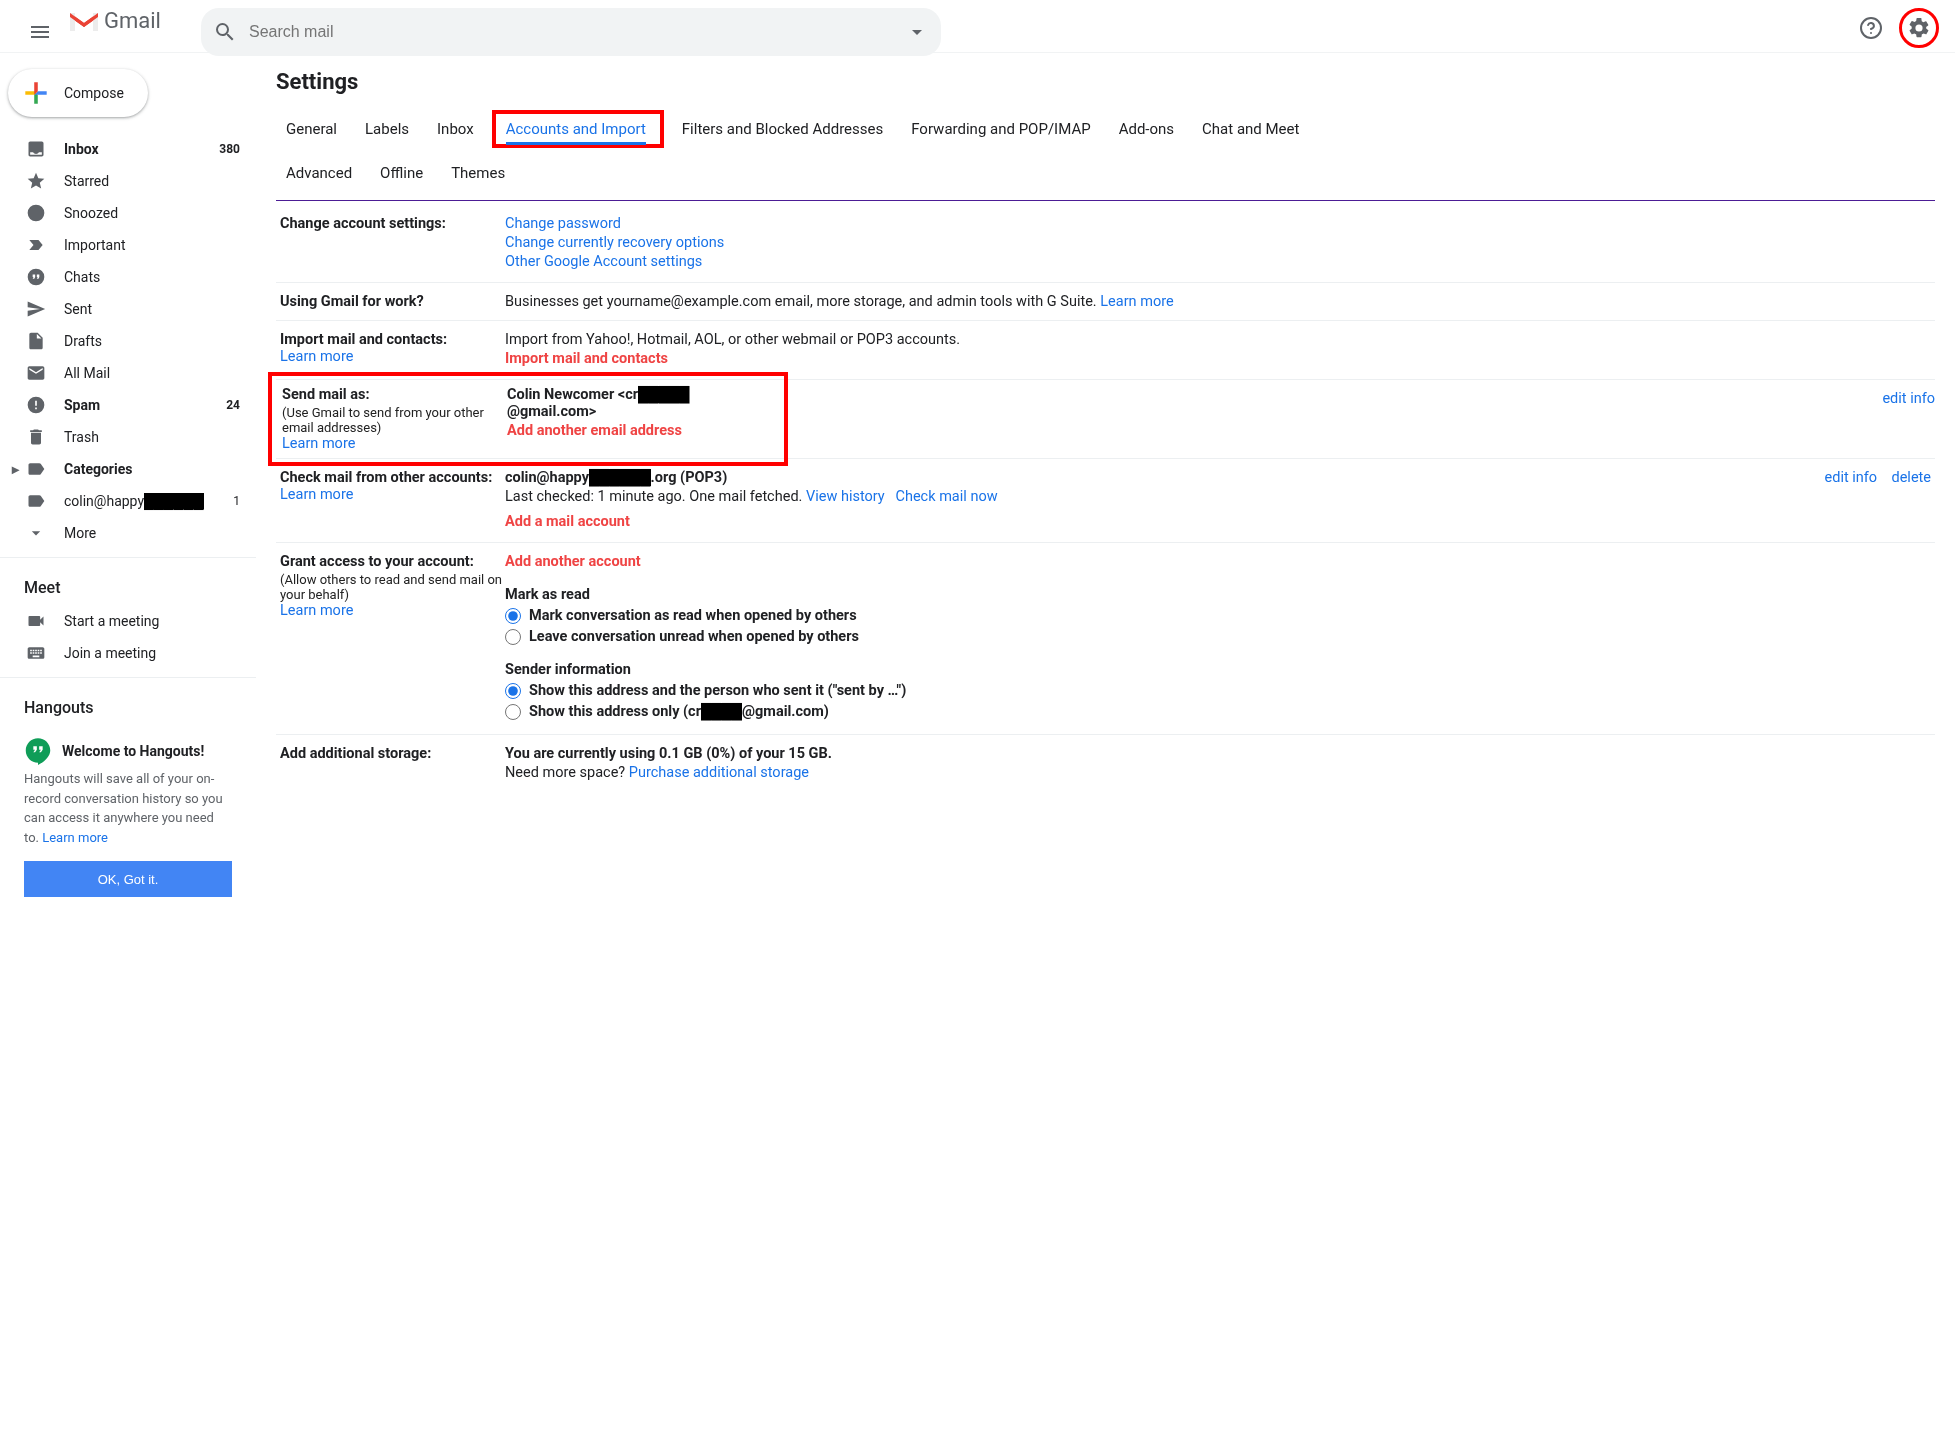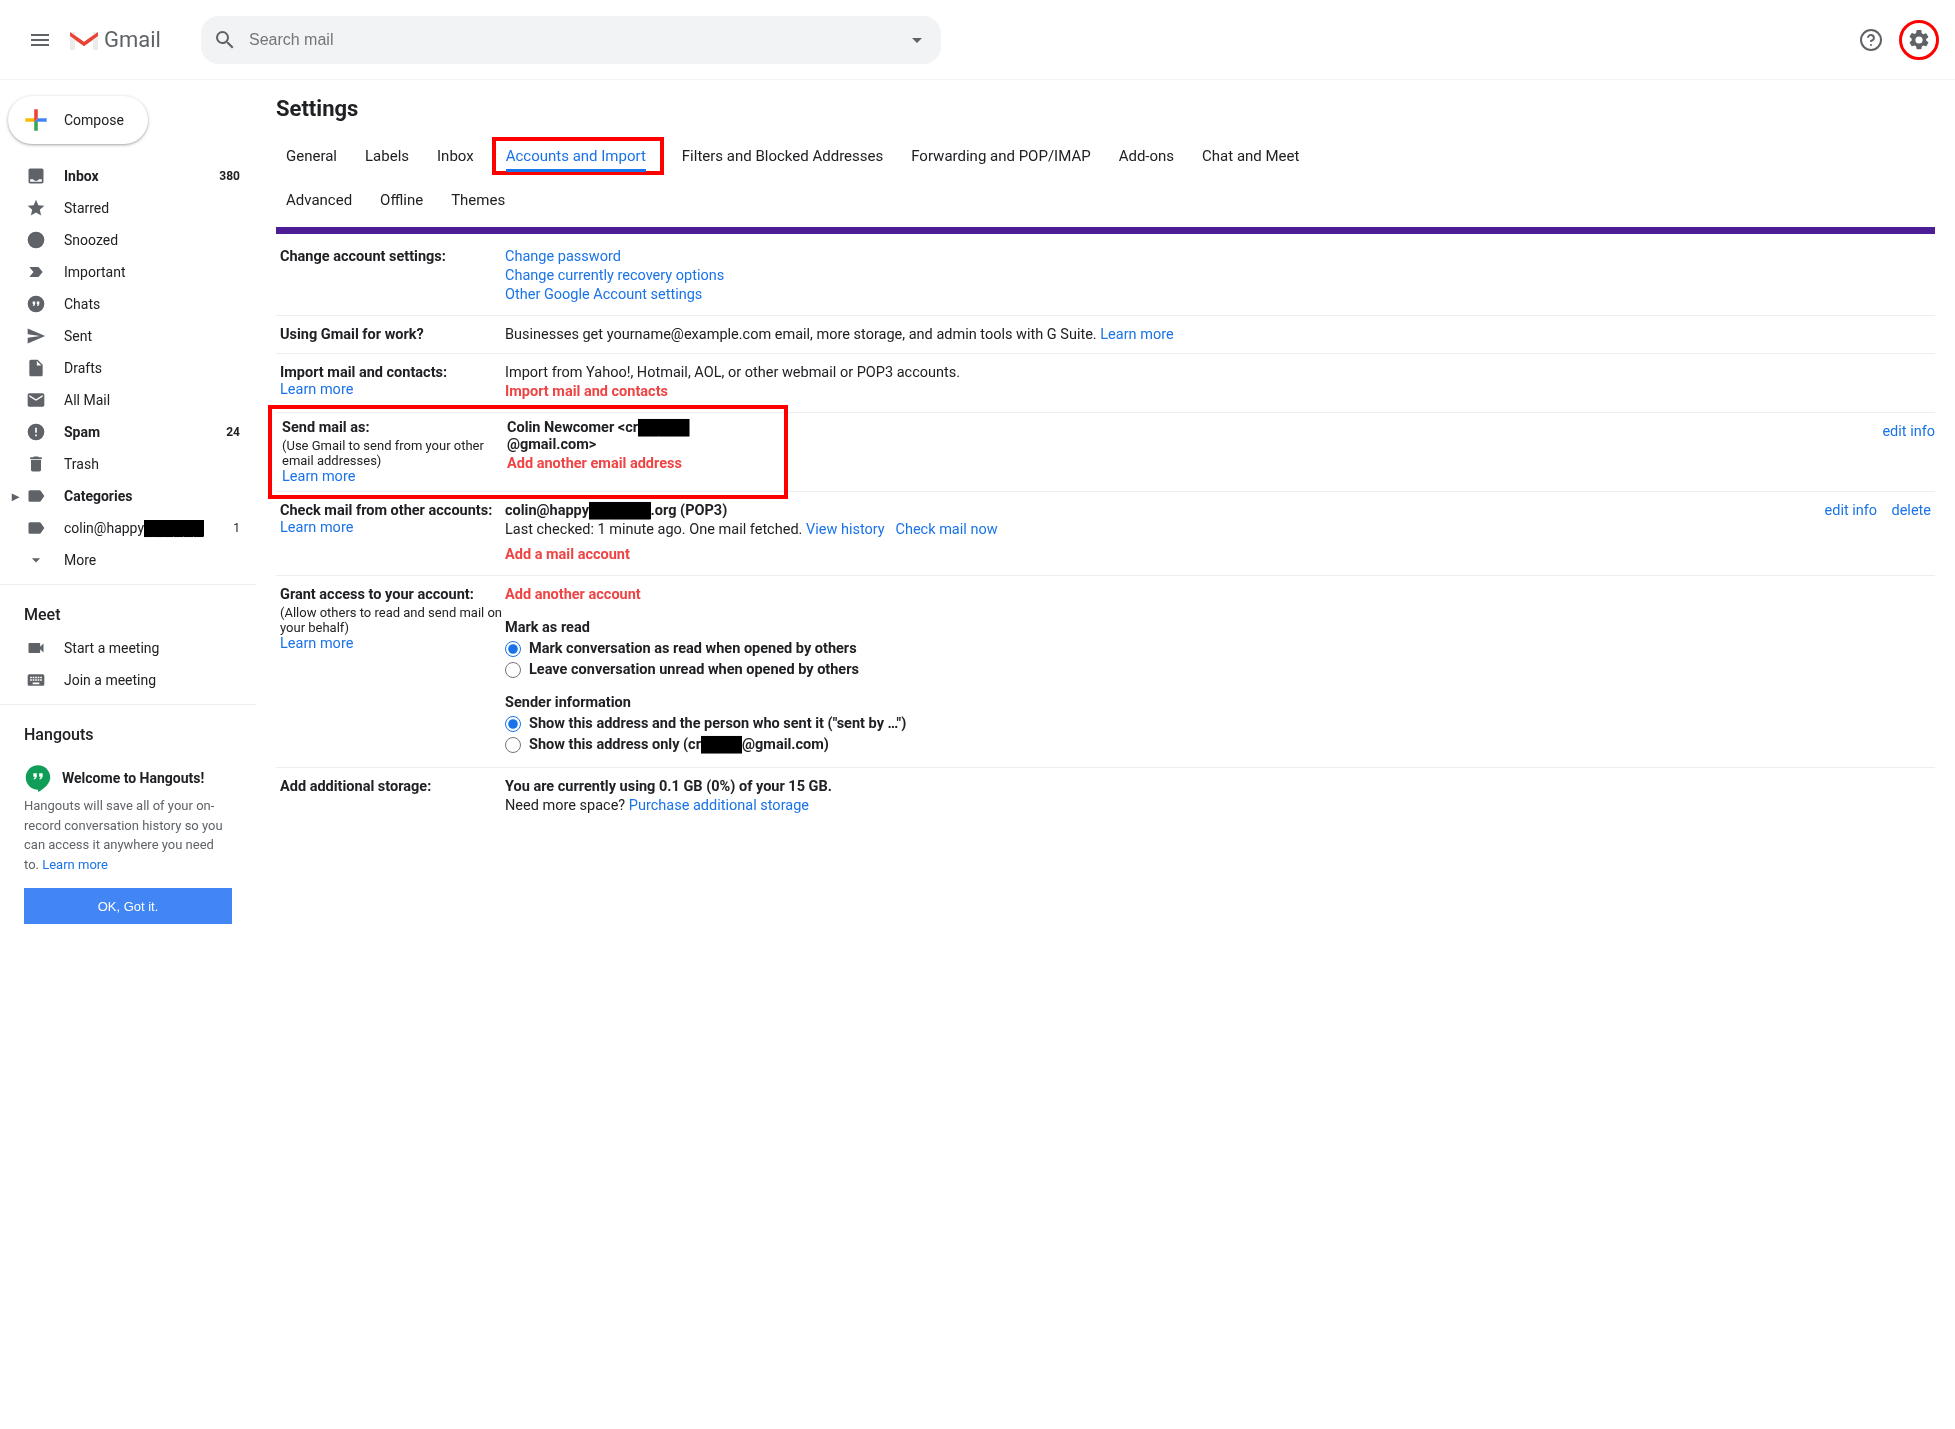--- a/index.html
+++ b/index.html
@@ -1,20 +1,20 @@
 <!DOCTYPE html>
 <html><head>
 <meta charset="utf-8">
 <style>
 * { box-sizing: border-box; margin: 0; padding: 0; }
 body { font-family: 'Google Sans', Roboto, Arial, sans-serif; font-size: 14px; color: #202124; background: #fff; }
 a { text-decoration: none; cursor: pointer; }
 
 
-.header { display: flex; align-items: center; padding: 8px 16px; border-bottom: 1px solid #f1f3f4; height: 80px; }
+.header { display: flex; align-items: flex-start; padding: 8px 16px; border-bottom: 1px solid #f1f3f4; height: 53px; }
 .menu-btn { width: 48px; height: 48px; border-radius: 50%; display:flex; align-items:center; justify-content:center; cursor:pointer; }
 .logo-wrap { display:flex; align-items:center; gap:4px; margin-left: 4px; margin-right: 40px;}
 .logo-text { font-size: 22px; color:#5f6368; }
 .search-box { flex: 0 0 740px; background:#f1f3f4; height: 48px; border-radius: 18px; display:flex; align-items:center; padding: 0 12px; }
 .search-box input { flex:1; border:none; background:transparent; font-size:16px; outline:none; }
 .header-spacer { flex:1; }
 .header-icon { width:40px; height:40px; border-radius:50%; display:flex; align-items:center; justify-content:center; cursor:pointer; margin-left:8px;}
 .red-box-sm { border: 3px solid #ff0000; }
 
 
@@ -31,21 +31,21 @@
 .sidebar-divider { border-top:1px solid #eceff1; margin: 8px 0; }
 .hangouts-card { margin: 12px 24px; font-size:13px;}
 .hangouts-head { display:flex; align-items:center; gap:10px; font-weight:700; margin-bottom:4px; font-size:14px;}
 .hangouts-text { color:#5f6368; line-height:1.5; }
 .ok-btn { display:block; width:100%; background:#4285f4; color:#fff; border:none; height:36px; margin-top:14px; font-size:13px; cursor:pointer;}
 .redacted { background:#000; color:#000; display:inline-block; }
 
 
 .main { flex:1; padding: 16px 20px 40px 20px; }
 .page-title { font-size:22px; margin-bottom: 16px; }
-.tabs { border-bottom:7px solid #4c1d95; padding-bottom: 0; margin-bottom:4px;}
+.tabs { border-bottom:1px solid #4c1d95; padding-bottom: 0; margin-bottom:4px;}
 .tab { display:inline-block; padding: 6px 10px 10px 10px; margin-right: 8px; cursor:pointer; font-size:15px; color:#202124;}
 .tab.active { color:#1a73e8; }
 .tab.red-outline { border:4px solid #ff0000; padding: 6px 14px 6px 10px; }
 .tabs-row2 { padding-top:10px; padding-bottom:8px;}
 .tabs-row2 .tab { color:#202124; }
 
 .settings-table { width:100%; }
 .setting-row { display:flex; border-bottom:1px solid #eceff1; padding: 10px 4px 10px 4px; font-size:14.5px;}
 .setting-row.no-border { border-bottom:none;justify-content:space-between; }
 .setting-label { width: 225px; flex-shrink:0; }

